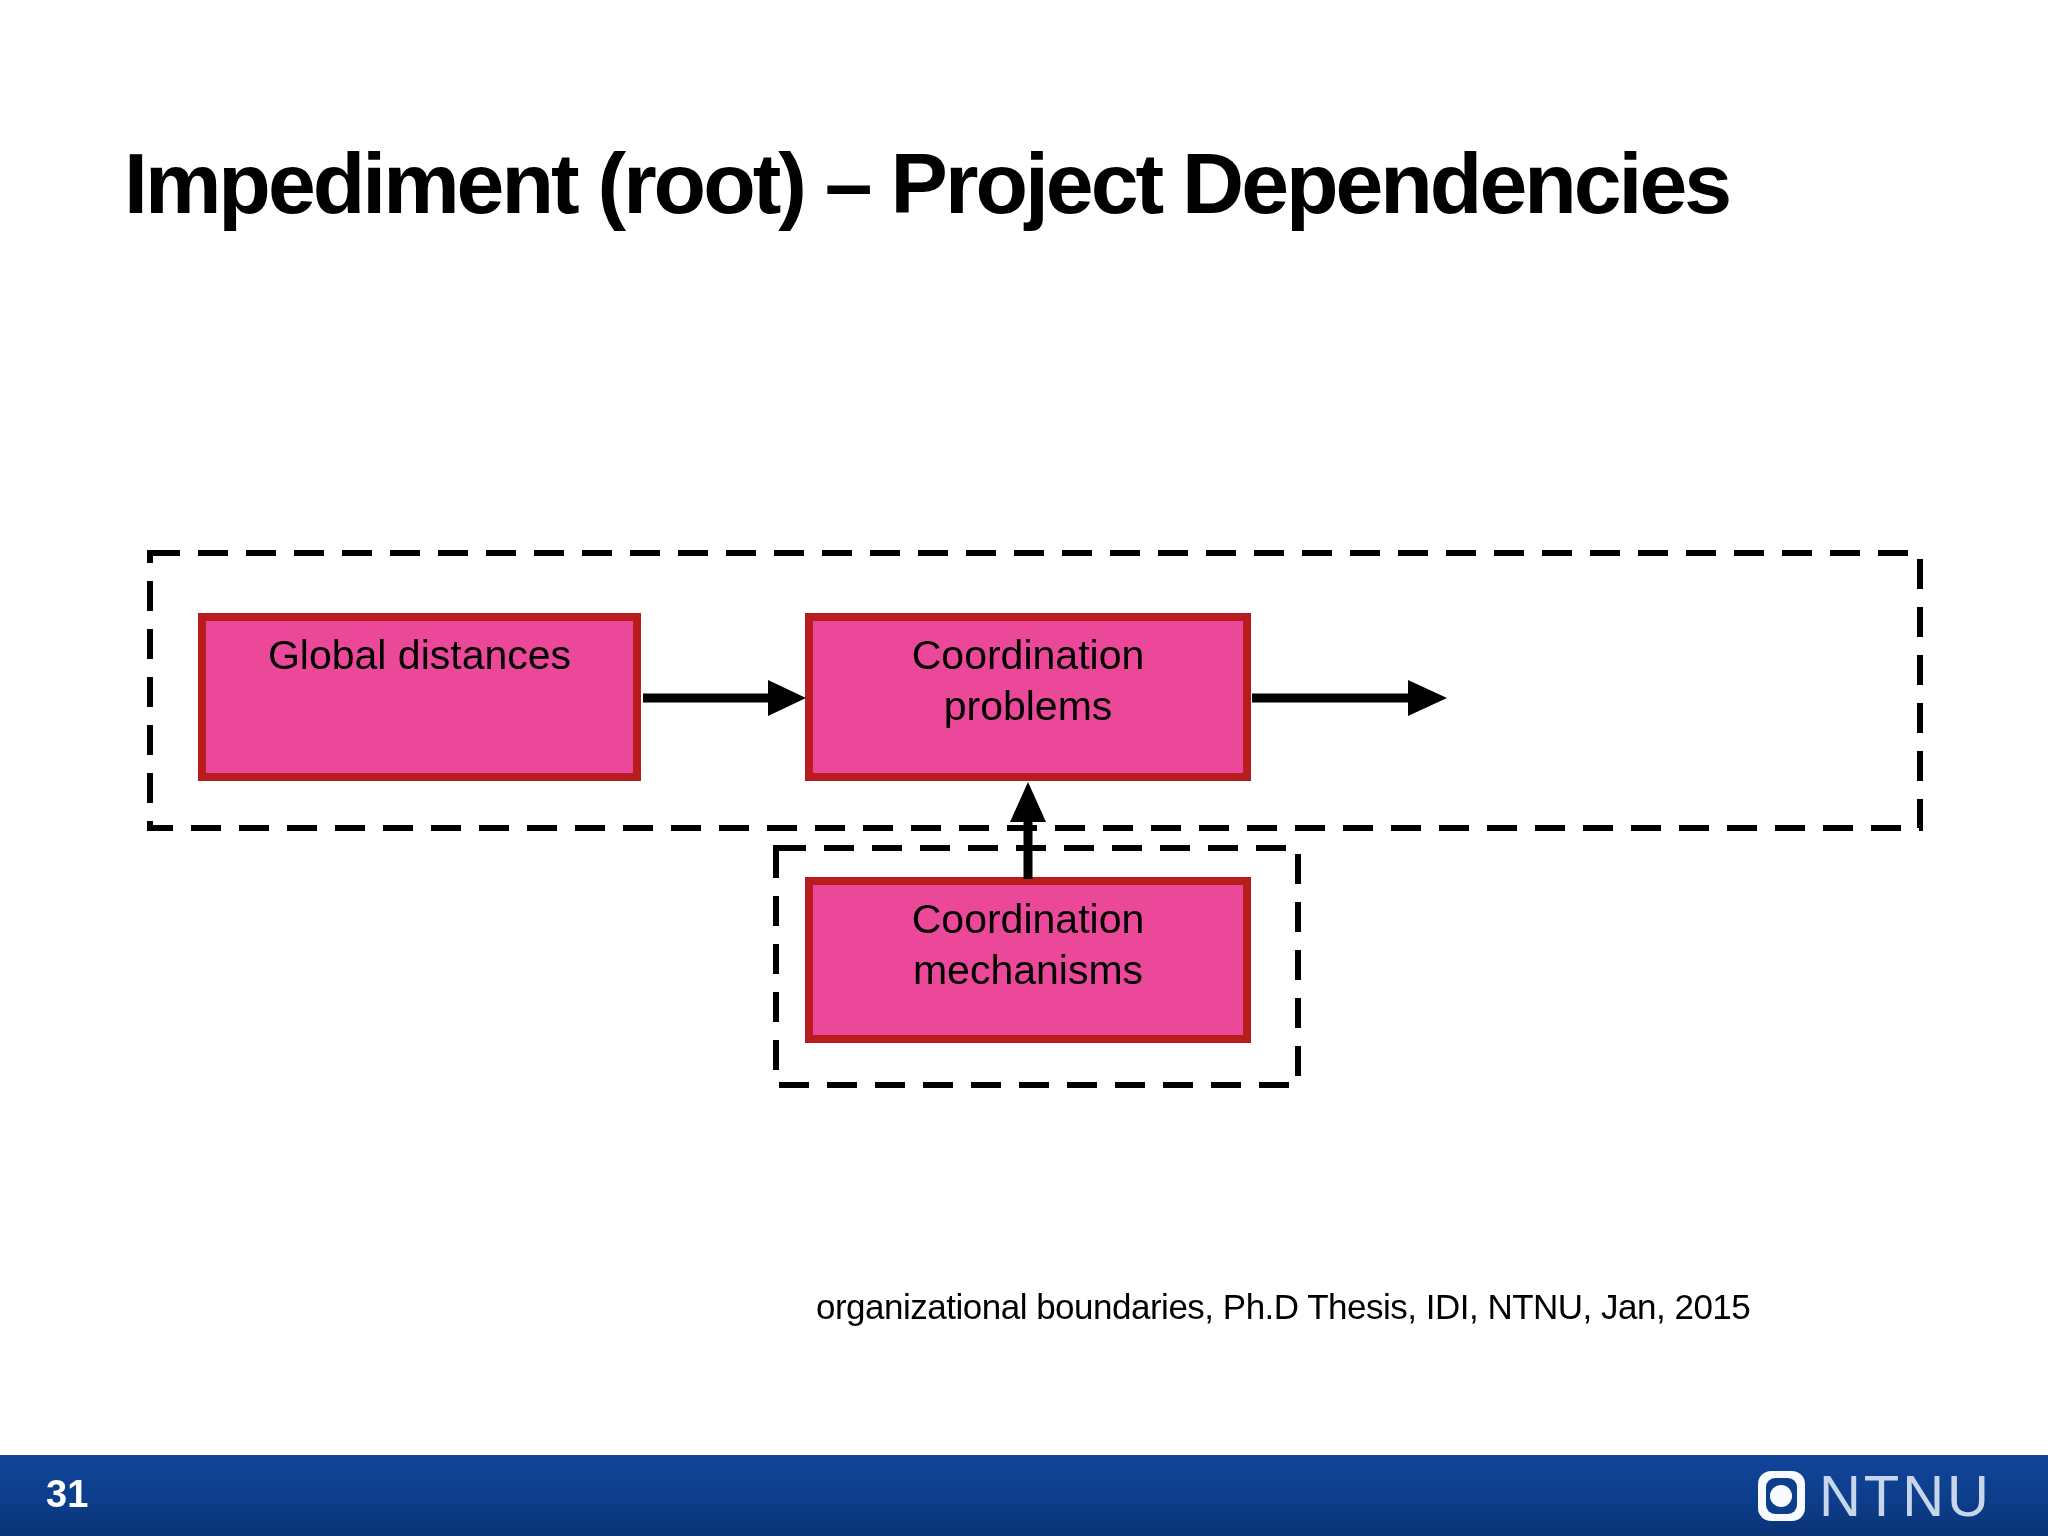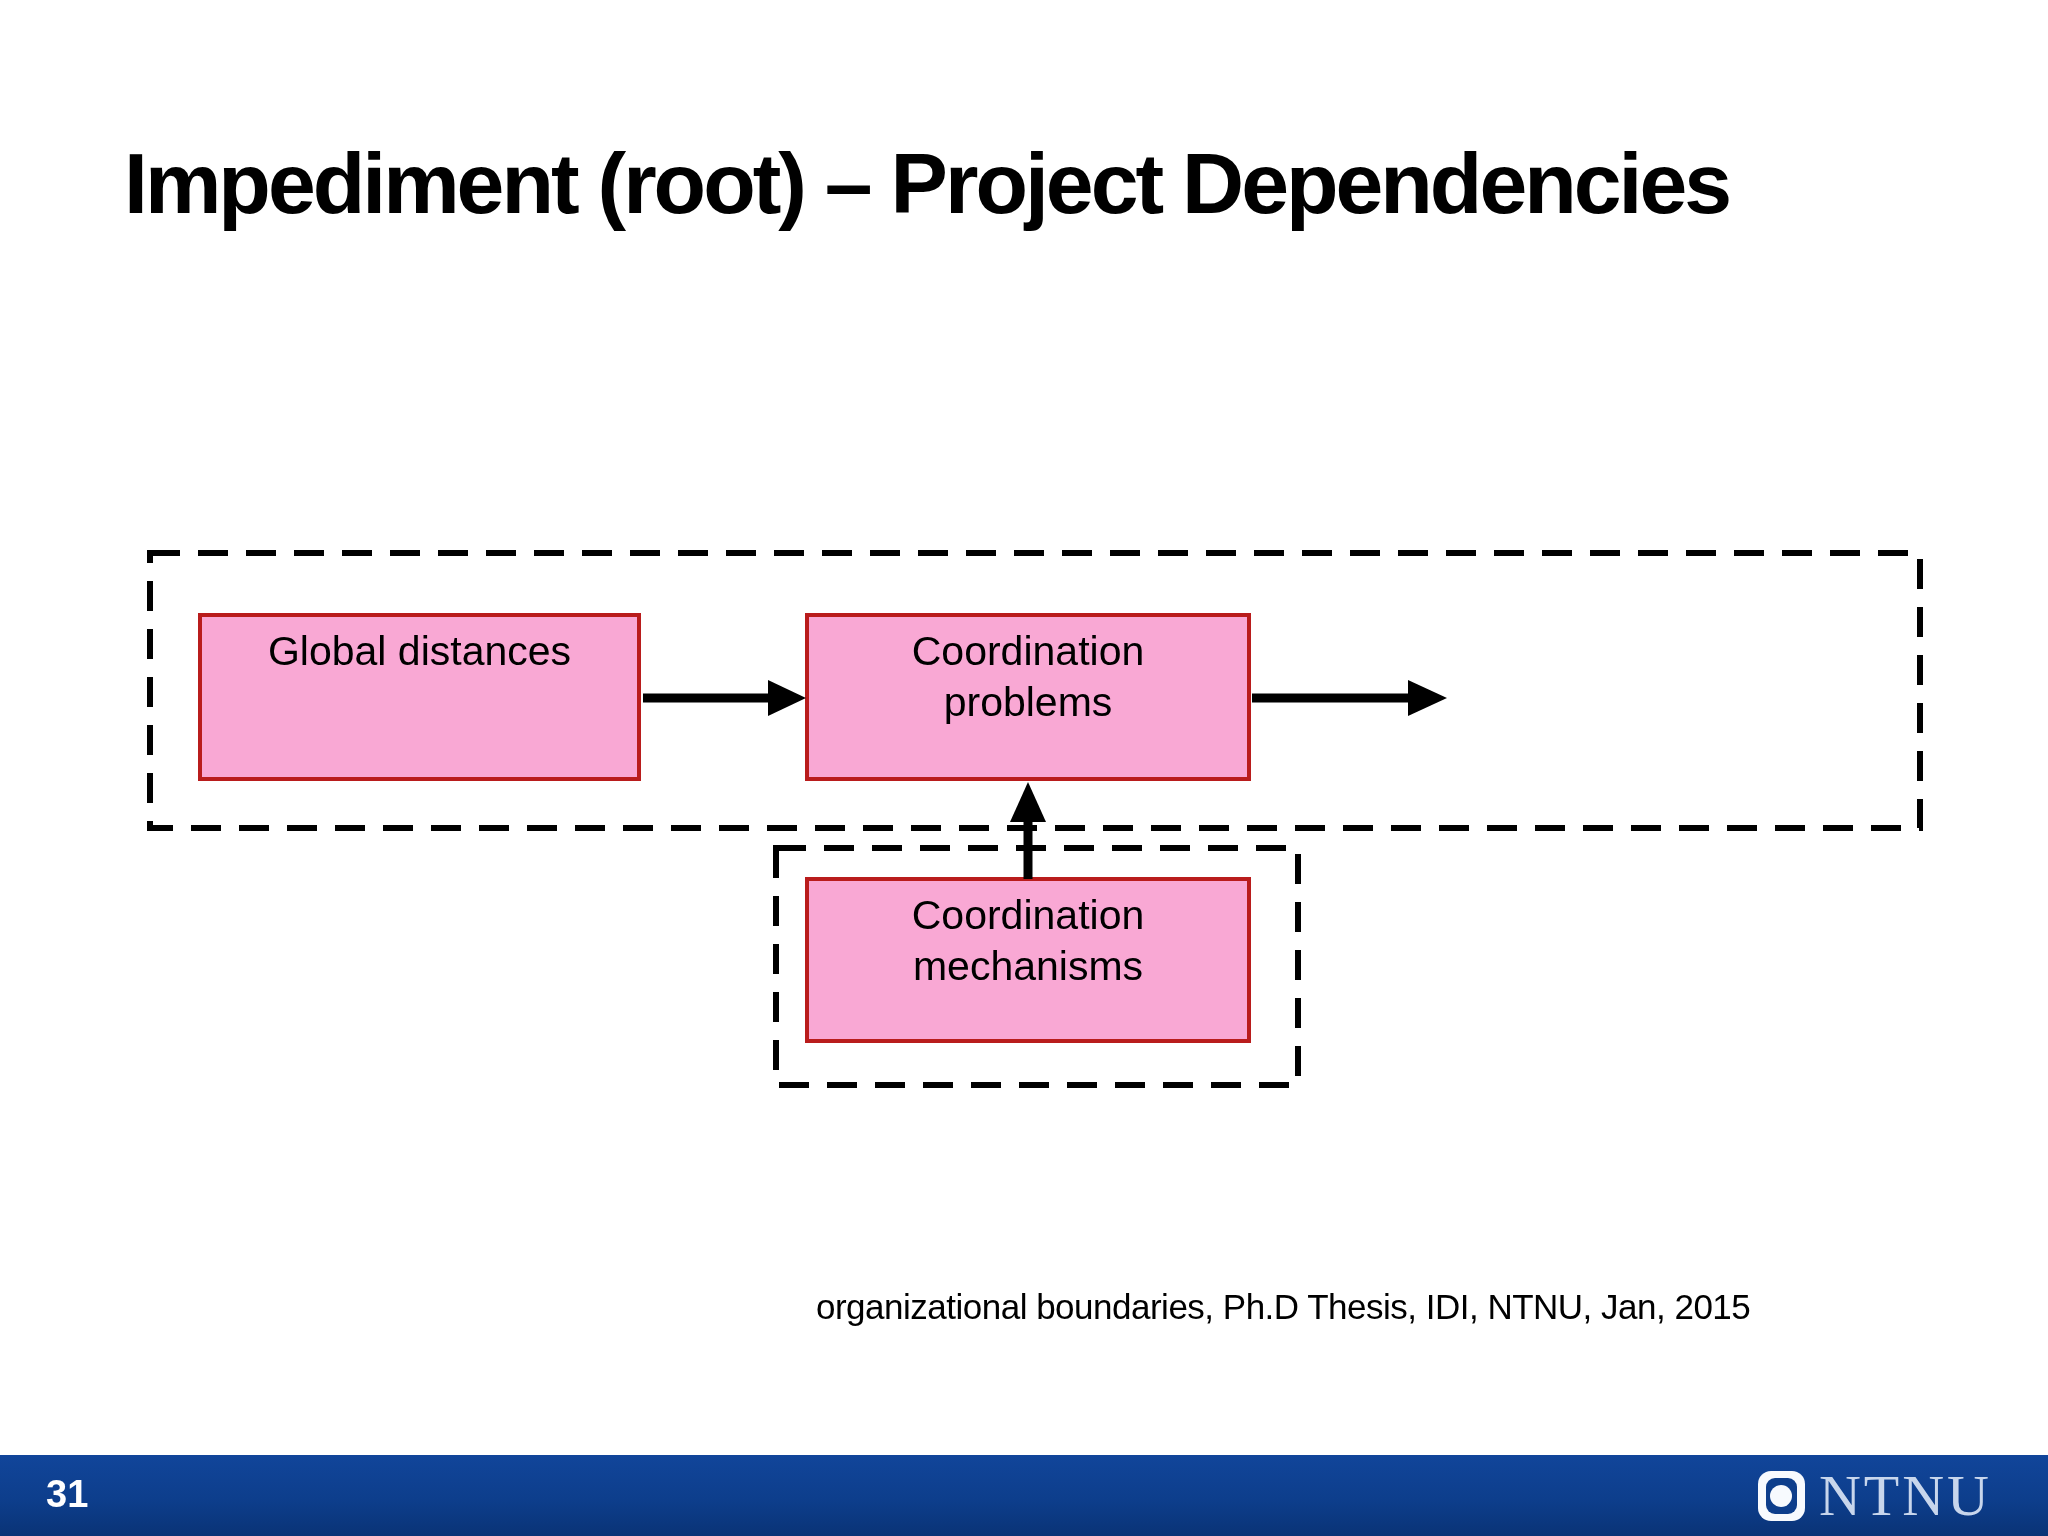--- a/index.html
+++ b/index.html
@@ -32,22 +32,22 @@
     left: 0;
     top: 0;
     width: 2048px;
     height: 1536px;
     pointer-events: none;
     z-index: 3;
   }
   .box {
     position: absolute;
     box-sizing: border-box;
-    border: 4px solid #b91c1c;
-    background: #f9a8d4;
+    border: 8px solid #b91c1c;
+    background: #ec4899;
     z-index: 2;
     text-align: center;
     padding-top: 9px;
   }
   .box-label {
     font-size: 41px;
     line-height: 51px;
     color: #000000;
     white-space: pre-line;
   }
@@ -112,21 +112,21 @@
     position: absolute;
     left: 50%;
     top: 50%;
     width: 22px;
     height: 22px;
     transform: translate(-50%, -50%);
     background: #f7fafe;
     border-radius: 50%;
   }
   .ntnu-logo-text {
-    font-family: Liberation Serif, serif;
+    font-family: Liberation Sans, sans-serif;
     font-size: 58px;
     line-height: 58px;
     letter-spacing: 3px;
     color: #c8d6ec;
   }
 </style>
 </head>
 <body>
 
 <div class="slide">

